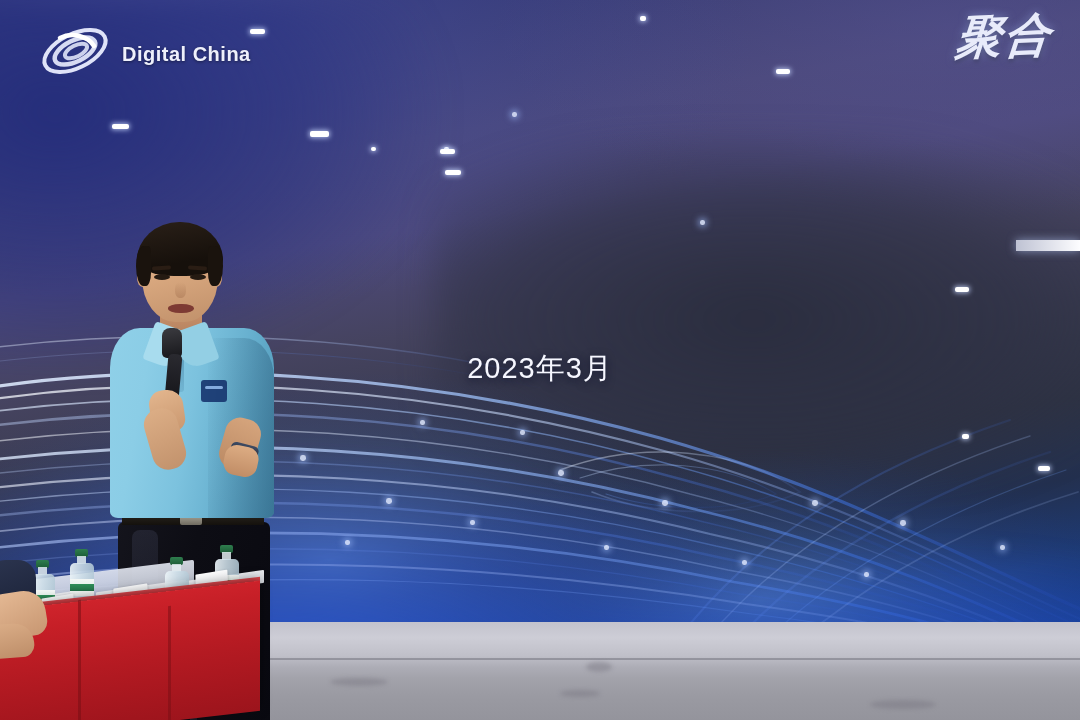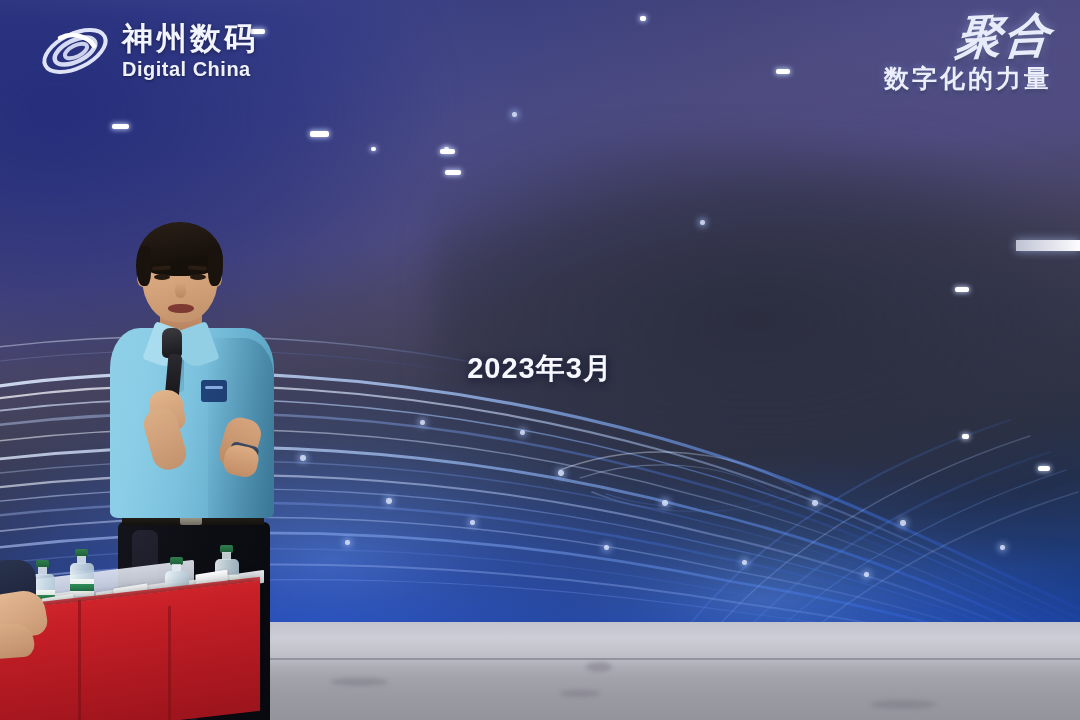--- a/index.html
+++ b/index.html
@@ -94,21 +94,21 @@
     margin-top:2px; text-shadow:0 0 7px rgba(150,175,255,.5), 0 2px 4px rgba(0,0,0,.5);
   }
 
   .slide-title {
     position:absolute; left:0; right:0; top:178px; text-align:center;
     font-size:49px; font-weight:700; color:#ffffff; letter-spacing:2px;
     text-shadow:0 2px 10px rgba(10,14,40,.85), 0 0 22px rgba(120,150,255,.35);
   }
   .slide-date {
     position:absolute; left:0; right:0; top:349px; text-align:center;
-    font-size:29px; font-weight:700; color:#f6f7ff; letter-spacing:1px;
+    font-size:29px; font-weight:400; color:#f6f7ff; letter-spacing:1px;
     text-shadow:0 2px 8px rgba(10,14,40,.8);
   }
   .slide-company {
     position:absolute; left:0; right:0; top:455px; text-align:center;
     font-size:32px; font-weight:700; color:#ffffff; letter-spacing:2px;
     text-shadow:0 2px 9px rgba(8,18,60,.85), 0 0 18px rgba(110,150,255,.4);
   }
 
   .edge-bar {
     position:absolute; right:0; top:240px; width:64px; height:11px;
@@ -464,28 +464,26 @@
         <svg viewBox="0 0 74 62">
           <g fill="none" stroke="#e9edff" stroke-linecap="round">
             <ellipse cx="37" cy="31" rx="33" ry="17" stroke-width="4" transform="rotate(-26 37 31)" opacity=".95"></ellipse>
             <ellipse cx="37" cy="31" rx="22" ry="10.5" stroke-width="4.5" transform="rotate(-26 37 31)" opacity=".9"></ellipse>
             <ellipse cx="38" cy="31" rx="12" ry="5.5" stroke-width="4" transform="rotate(-26 38 31)" opacity=".85"></ellipse>
           </g>
           <path d="M22,18 C34,12 50,16 56,26" fill="none" stroke="#ffffff" stroke-width="4.5" stroke-linecap="round"></path>
         </svg>
       </span>
       <span class="brand-text">
-        <span class="brand-cn">神州数码</span>
         <span class="brand-en">Digital China</span>
       </span>
     </div>
 
     <div class="campaign">
       <div><span class="campaign-cal">聚合</span></div>
-      <div class="campaign-sub">数字化的力量</div>
     </div>
 
     <div class="slide-date">2023年3月</div>
 
     <div class="edge-bar"></div>
   </div>
 
   <div class="floor"></div>
   <div class="floor-seam"></div>
   <div class="floor-scuff" style="left:330px; top:678px; width:58px; height:8px;"></div>

